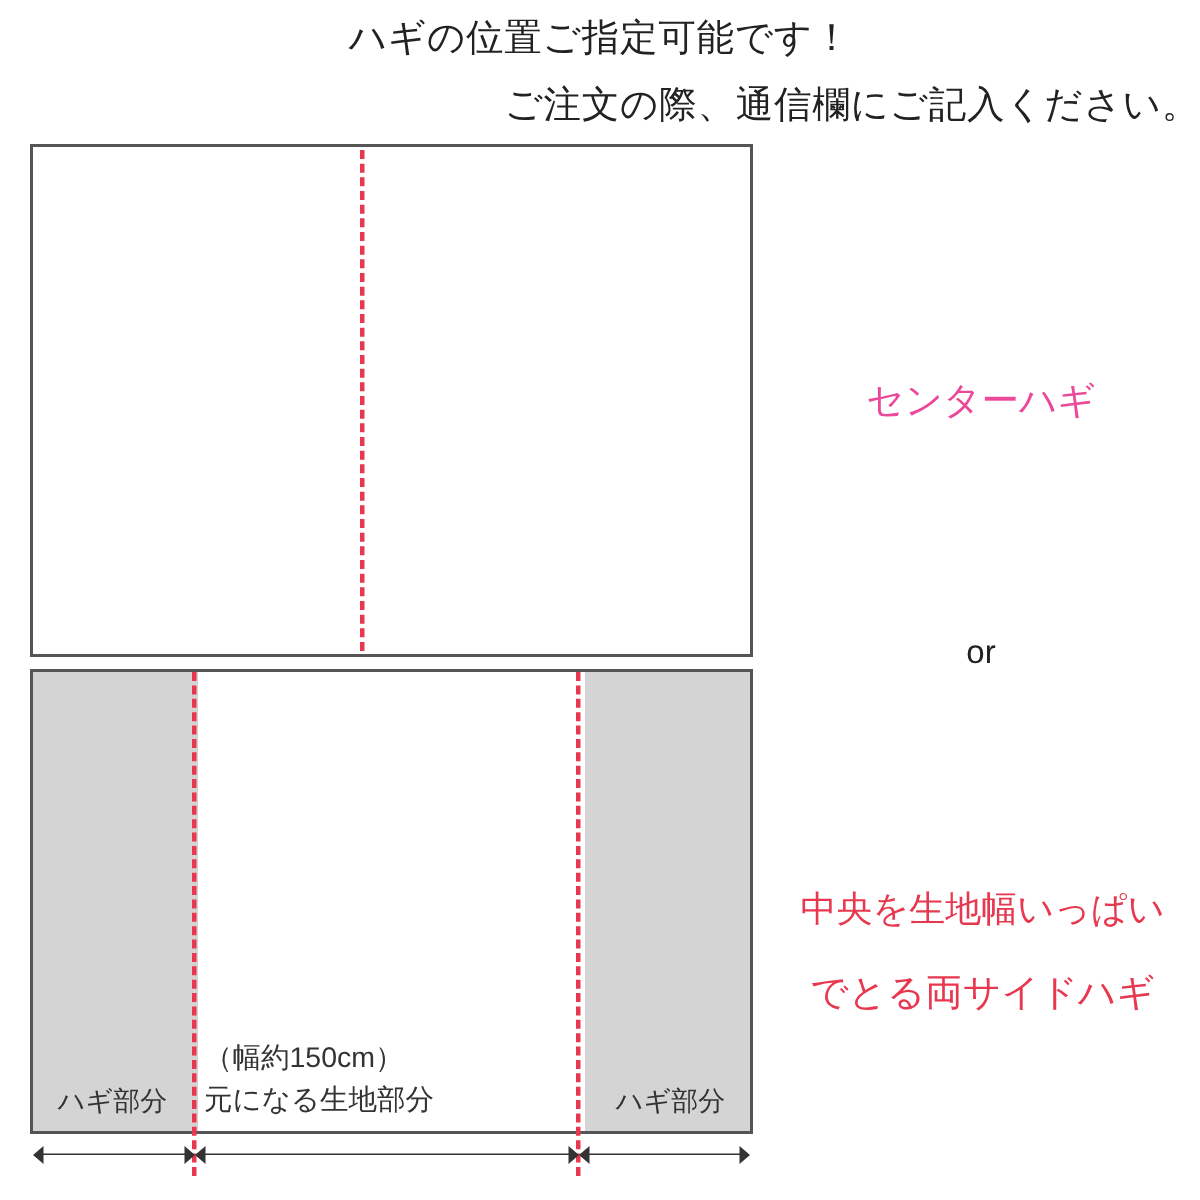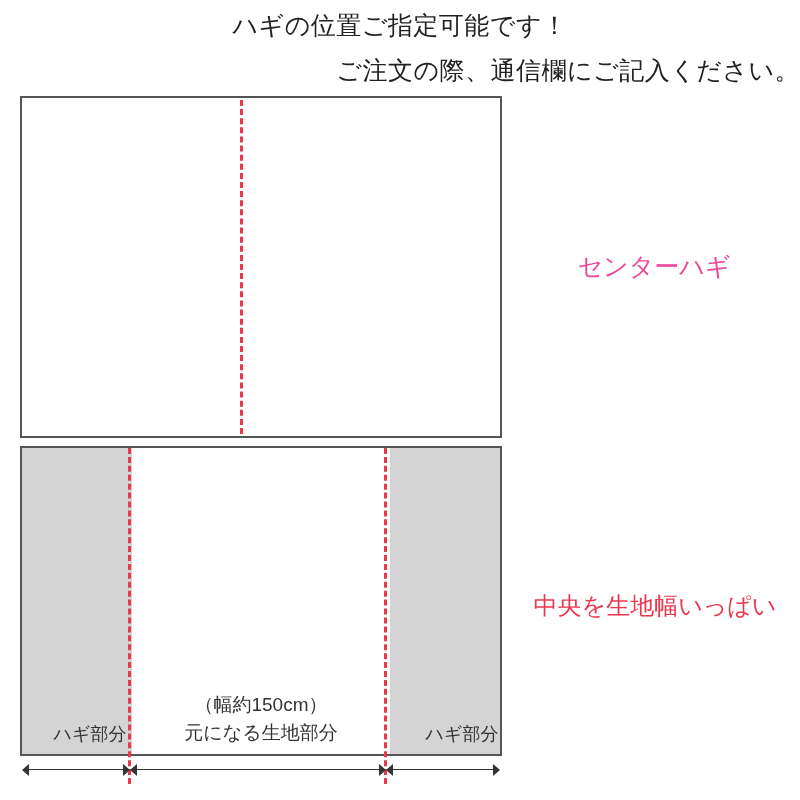--- a/index.html
+++ b/index.html
@@ -90,40 +90,39 @@
     top: 448px;
     height: 336px;
   }
 
   
   .inner-label {
     position: absolute;
     font-size: 19px;
     color: #333333;
     white-space: nowrap;
-    text-align: center;
+    text-align: left;
   }
   #label-width {
     left: 136px;
     top: 692px;
     width: 250px;
   }
   #label-base {
     left: 136px;
     top: 720px;
     width: 250px;
   }
   .hagi-label {
     position: absolute;
     top: 722px;
     font-size: 18px;
     color: #333333;
     white-space: nowrap;
     text-align: center;
-    padding-left: 15px;
   }
   #hagi-left  { left: 20px;  width: 110px; }
   #hagi-right { left: 392px; width: 110px; }
 
   
   .dim {
     position: absolute;
     height: 12px;
     top: 764px;
   }
@@ -218,15 +217,17 @@
     <span class="bar"></span>
     <span class="tip right"></span>
   </div>
   <div class="dim" id="dim-right">
     <span class="tip left"></span>
     <span class="bar"></span>
     <span class="tip right"></span>
   </div>
 
   <div class="right-text" id="right-center-hagi">センターハギ</div>
+  <div class="right-text" id="right-or">or</div>
   <div class="right-text" id="right-both-1">中央を生地幅いっぱい</div>
+  <div class="right-text" id="right-both-2">でとる両サイドハギ</div>
 
 </div>
 
 </body></html>

